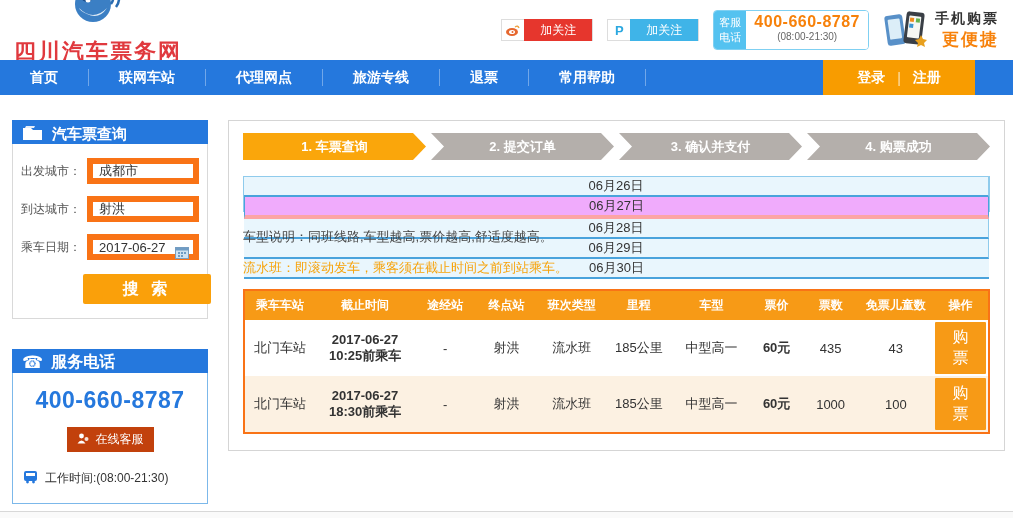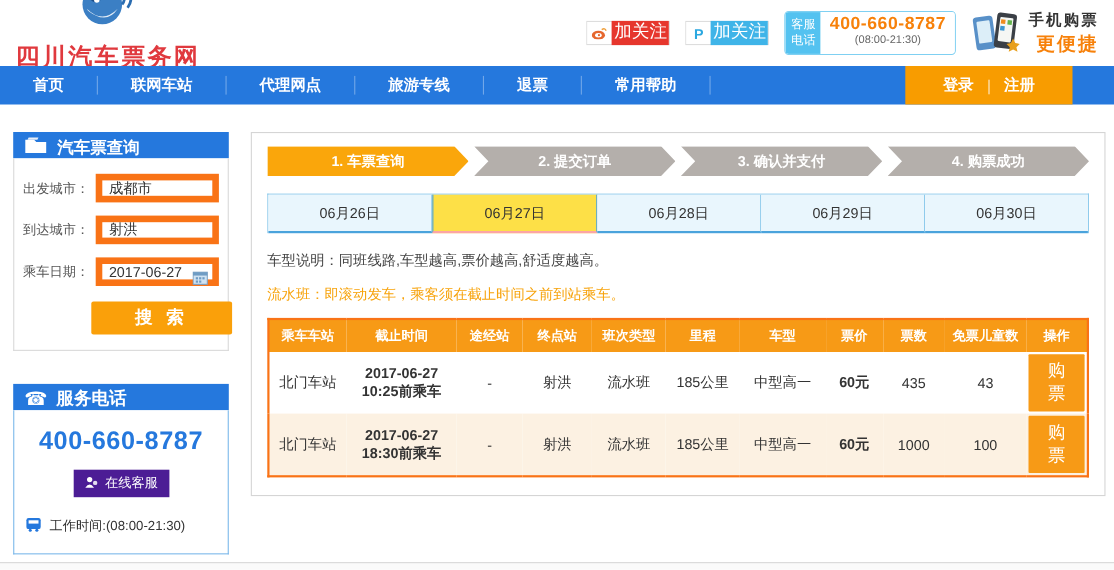--- a/index.html
+++ b/index.html
@@ -7,21 +7,21 @@
     font-family:"Liberation Sans","DejaVu Sans",sans-serif; font-size:13px; color:#333; }
 
   
   .header { height:60px; display:flex; align-items:center; padding:0 14px; background:#fff; }
   .logo-wrap { display:flex; align-items:center; gap:8px;flex-direction:column; }
   .logo-text .site-name { color:#e0393e; font-size:22px; font-weight:bold; letter-spacing:2px; }
   .logo-text .site-url { color:#2f6db5; font-size:12px; font-weight:normal; letter-spacing:4px; margin-top:2px; }
   .header-right { margin-left:auto; display:flex; align-items:center; gap:14px; }
   .follow-btn { display:flex; align-items:center; height:22px; border:1px solid #ddd; cursor:pointer; }
   .follow-icon { width:22px; height:20px; background:#fff; display:flex; align-items:center; justify-content:center; font-weight:bold; }
-  .follow-label { padding:0 2px; font-size:16px; color:#fff; height:22px; line-height:22px; }
+  .follow-label { padding:0 16px; font-size:12px; color:#fff; height:22px; line-height:22px; }
   .follow-weibo .follow-label { background:#e6362d; }
   .follow-qq .follow-label { background:#3fb4e8; }
   .hotline-box { display:flex; border:1px solid #7fd0f2; border-radius:4px; overflow:hidden; height:40px; }
   .hotline-left { background:#54c2f0; color:#fff; font-size:11px; padding:4px 5px; display:flex; flex-direction:column; justify-content:center; line-height:15px; }
   .hotline-right { background:#fff; padding:2px 8px; text-align:center; }
   .hotline-number { color:#f7810a; font-size:16px; font-weight:bold; letter-spacing:0.5px; }
   .hotline-hours { color:#666; font-size:10px; }
   .promo { display:flex; align-items:center; gap:6px; }
   .promo-text div:first-child { color:#333; font-size:14px; font-weight:bold; letter-spacing:2px; }
   .promo-text div:last-child { color:#f7810a; font-size:17px; font-weight:bold; letter-spacing:2px; text-align:right; }
@@ -46,36 +46,36 @@
   .field-label { width:66px; color:#555; font-size:12px; flex:0 0 66px; }
   .field-input { flex:1; height:26px; border:6px solid #f97316; padding:0 6px; display:flex; align-items:center; font-size:13px; color:#333; background:#fff; position:relative; }
   .cal-icon { position:absolute; right:4px; top:6px; cursor:pointer; }
   .search-btn-row { padding:14px 0 4px 62px; }
   .search-btn { width:128px; height:30px; background:#faa00a; color:#fff; font-size:16px; font-weight:bold; border:none; letter-spacing:4px; cursor:pointer; border-radius:2px; }
 
   .service-panel { margin-top:30px; }
   .service-body { border:1px solid #7cb8ea; border-top:none; padding:14px 0 16px 0; background:#fff; }
   .service-phone { text-align:center; color:#2578dd; font-size:23px; font-weight:bold; letter-spacing:0.5px; }
   .online-btn-row { text-align:center; margin-top:13px; }
-  .online-btn { display:inline-flex; align-items:center; gap:6px; background:#4c1d95; color:#fff; font-size:12px; border:none; padding:4px 10px; cursor:pointer; }
+  .online-btn { display:inline-flex; align-items:center; gap:6px; background:#c2410c; color:#fff; font-size:12px; border:none; padding:4px 10px; cursor:pointer; }
   .worktime-row { display:flex; align-items:center; gap:7px; margin:18px 0 0 10px; color:#333; font-size:12px; }
 
   
   .steps { display:flex; gap:5px; height:27px; }
   .step { flex:1; display:flex; align-items:center; justify-content:center; color:#fff; font-size:13px; font-weight:bold; background:#b4afab;
     clip-path:polygon(0 0, calc(100% - 13px) 0, 100% 50%, calc(100% - 13px) 100%, 0 100%, 13px 50%); }
   .step.first { clip-path:polygon(0 0, calc(100% - 13px) 0, 100% 50%, calc(100% - 13px) 100%, 0 100%); }
   .step.active { background:#faa60b; }
 
   
-  .tabs { display:flex; margin-top:16px; border:1px solid #8fcbec; border-bottom:none; height:36px; }
+  .tabs { display:flex; margin-top:16px; border:1px solid #8fcbec; border-bottom:none; height:36px;flex-direction:column; }
   .tab { flex:1; display:flex; align-items:center; justify-content:center; font-size:13px; color:#333; background:#e9f6fd;
     border-right:1px solid #8fcbec; border-bottom:2px solid #4aa3dc; cursor:pointer; }
   .tab:last-child { border-right:none; }
-  .tab.active { background:#fde047; border-bottom:2px solid #fca5a5; border-left:1px solid #4aa3dc; border-right:1px solid #4aa3dc; }
+  .tab.active { background:#f0abfc; border-bottom:4px solid #fca5a5; border-left:1px solid #4aa3dc; border-right:1px solid #4aa3dc; }
 
   
   .note-bustype { margin-top:16px; color:#444; }
   .stations { margin-top:16px; }
   .station-item { margin-right:26px; cursor:pointer; }
   .station-name { color:#333; }
   .station-count { color:#e60012; }
   .note-rolling { margin-top:13px; color:#f7a30b; }
 
   

